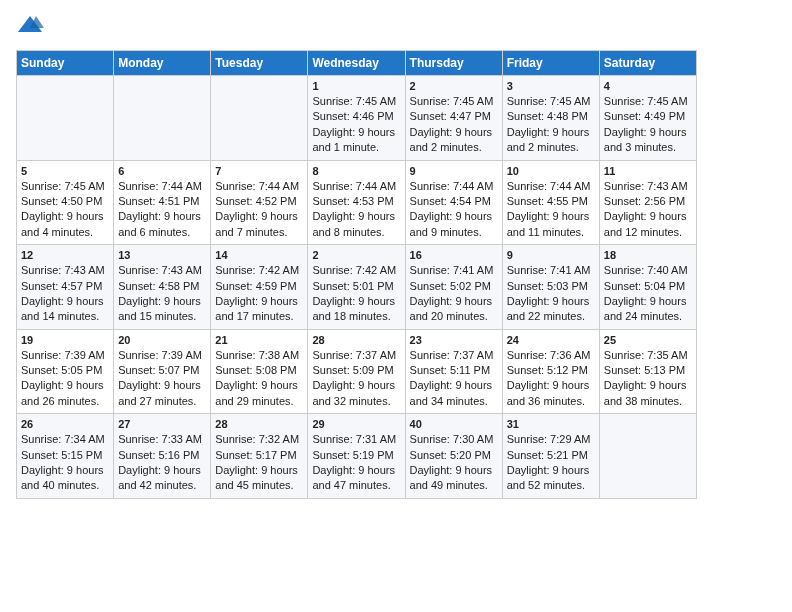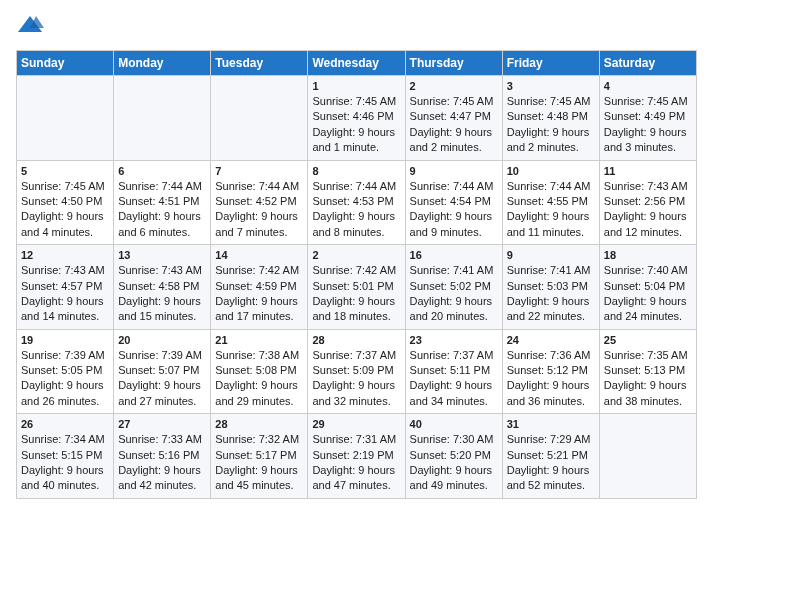--- a/index.html
+++ b/index.html
@@ -340,21 +340,21 @@
           <td>
             <span class="day-num">28</span>
             <div class="day-info">Sunrise: 7:32 AM
 Sunset: 5:17 PM
 Daylight: 9 hours
 and 45 minutes.</div>
           </td>
           <td>
             <span class="day-num">29</span>
             <div class="day-info">Sunrise: 7:31 AM
-Sunset: 2:19 PM
+Sunset: 5:19 PM
 Daylight: 9 hours
 and 47 minutes.</div>
           </td>
           <td>
             <span class="day-num">40</span>
             <div class="day-info">Sunrise: 7:30 AM
 Sunset: 5:20 PM
 Daylight: 9 hours
 and 49 minutes.</div>
           </td>

